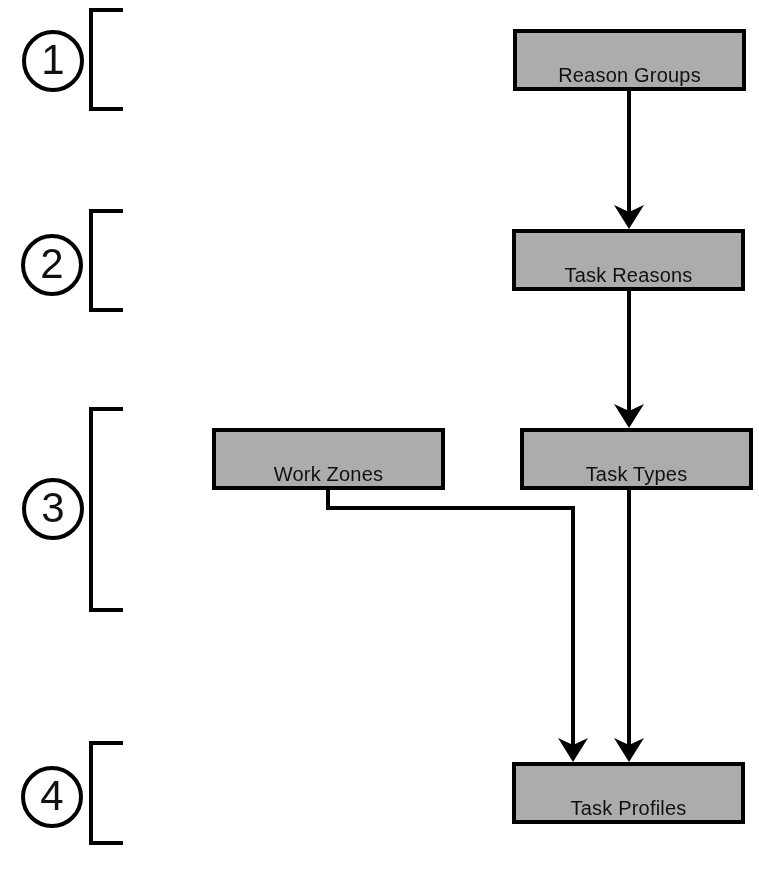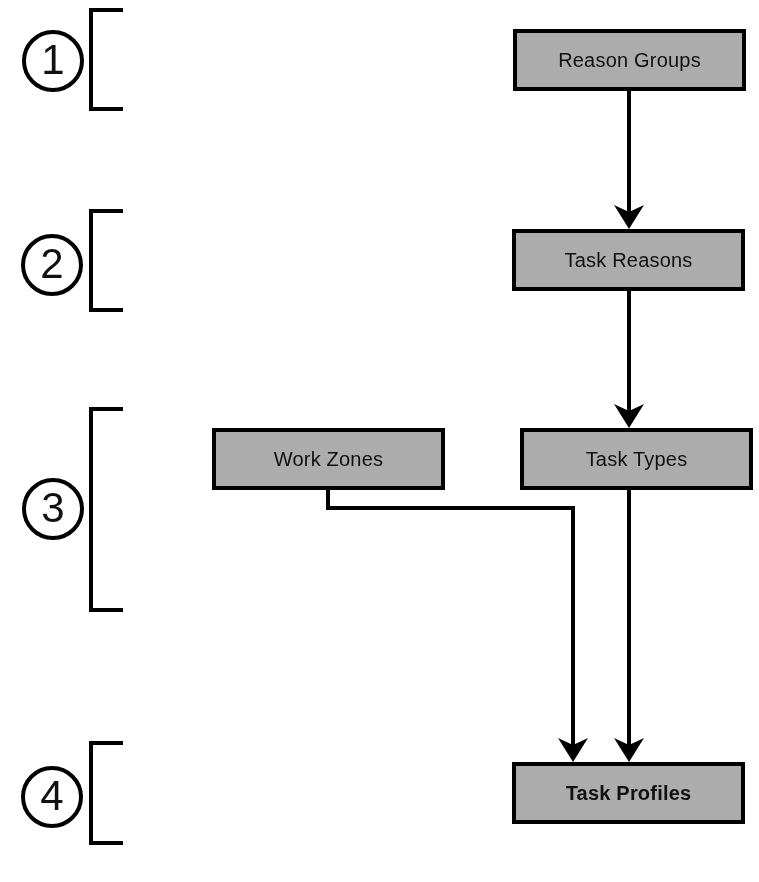--- a/index.html
+++ b/index.html
@@ -32,34 +32,34 @@
     stroke: none;
   }
   .node {
     position: absolute;
     width: 233px;
     height: 62px;
     background: var(--node-fill, #acacac);
     border: 4px solid var(--node-border, #000000);
     box-sizing: border-box;
     display: flex;
-    align-items: center;
+    align-items: flex-end;
     justify-content: center;
   }
   .node .node-label {
     font-size: 20px;
     color: var(--text-color, #111111);
     letter-spacing: 0.2px;
     white-space: nowrap;
   }
   .node-reason-groups { left: 513px; top: 29px;  }
   .node-task-reasons  { left: 512px; top: 229px; }
   .node-work-zones    { left: 212px; top: 428px; }
   .node-task-types    { left: 520px; top: 428px; }
-  .node-task-profiles { left: 512px; top: 762px; font-weight: bold; }
+  .node-task-profiles { left: 512px; top: 762px; }
 
   .step-circle {
     position: absolute;
     width: 62px;
     height: 62px;
     border: 4px solid var(--line-color, #000000);
     border-radius: 50%;
     box-sizing: border-box;
     background: #ffffff;
     display: flex;

